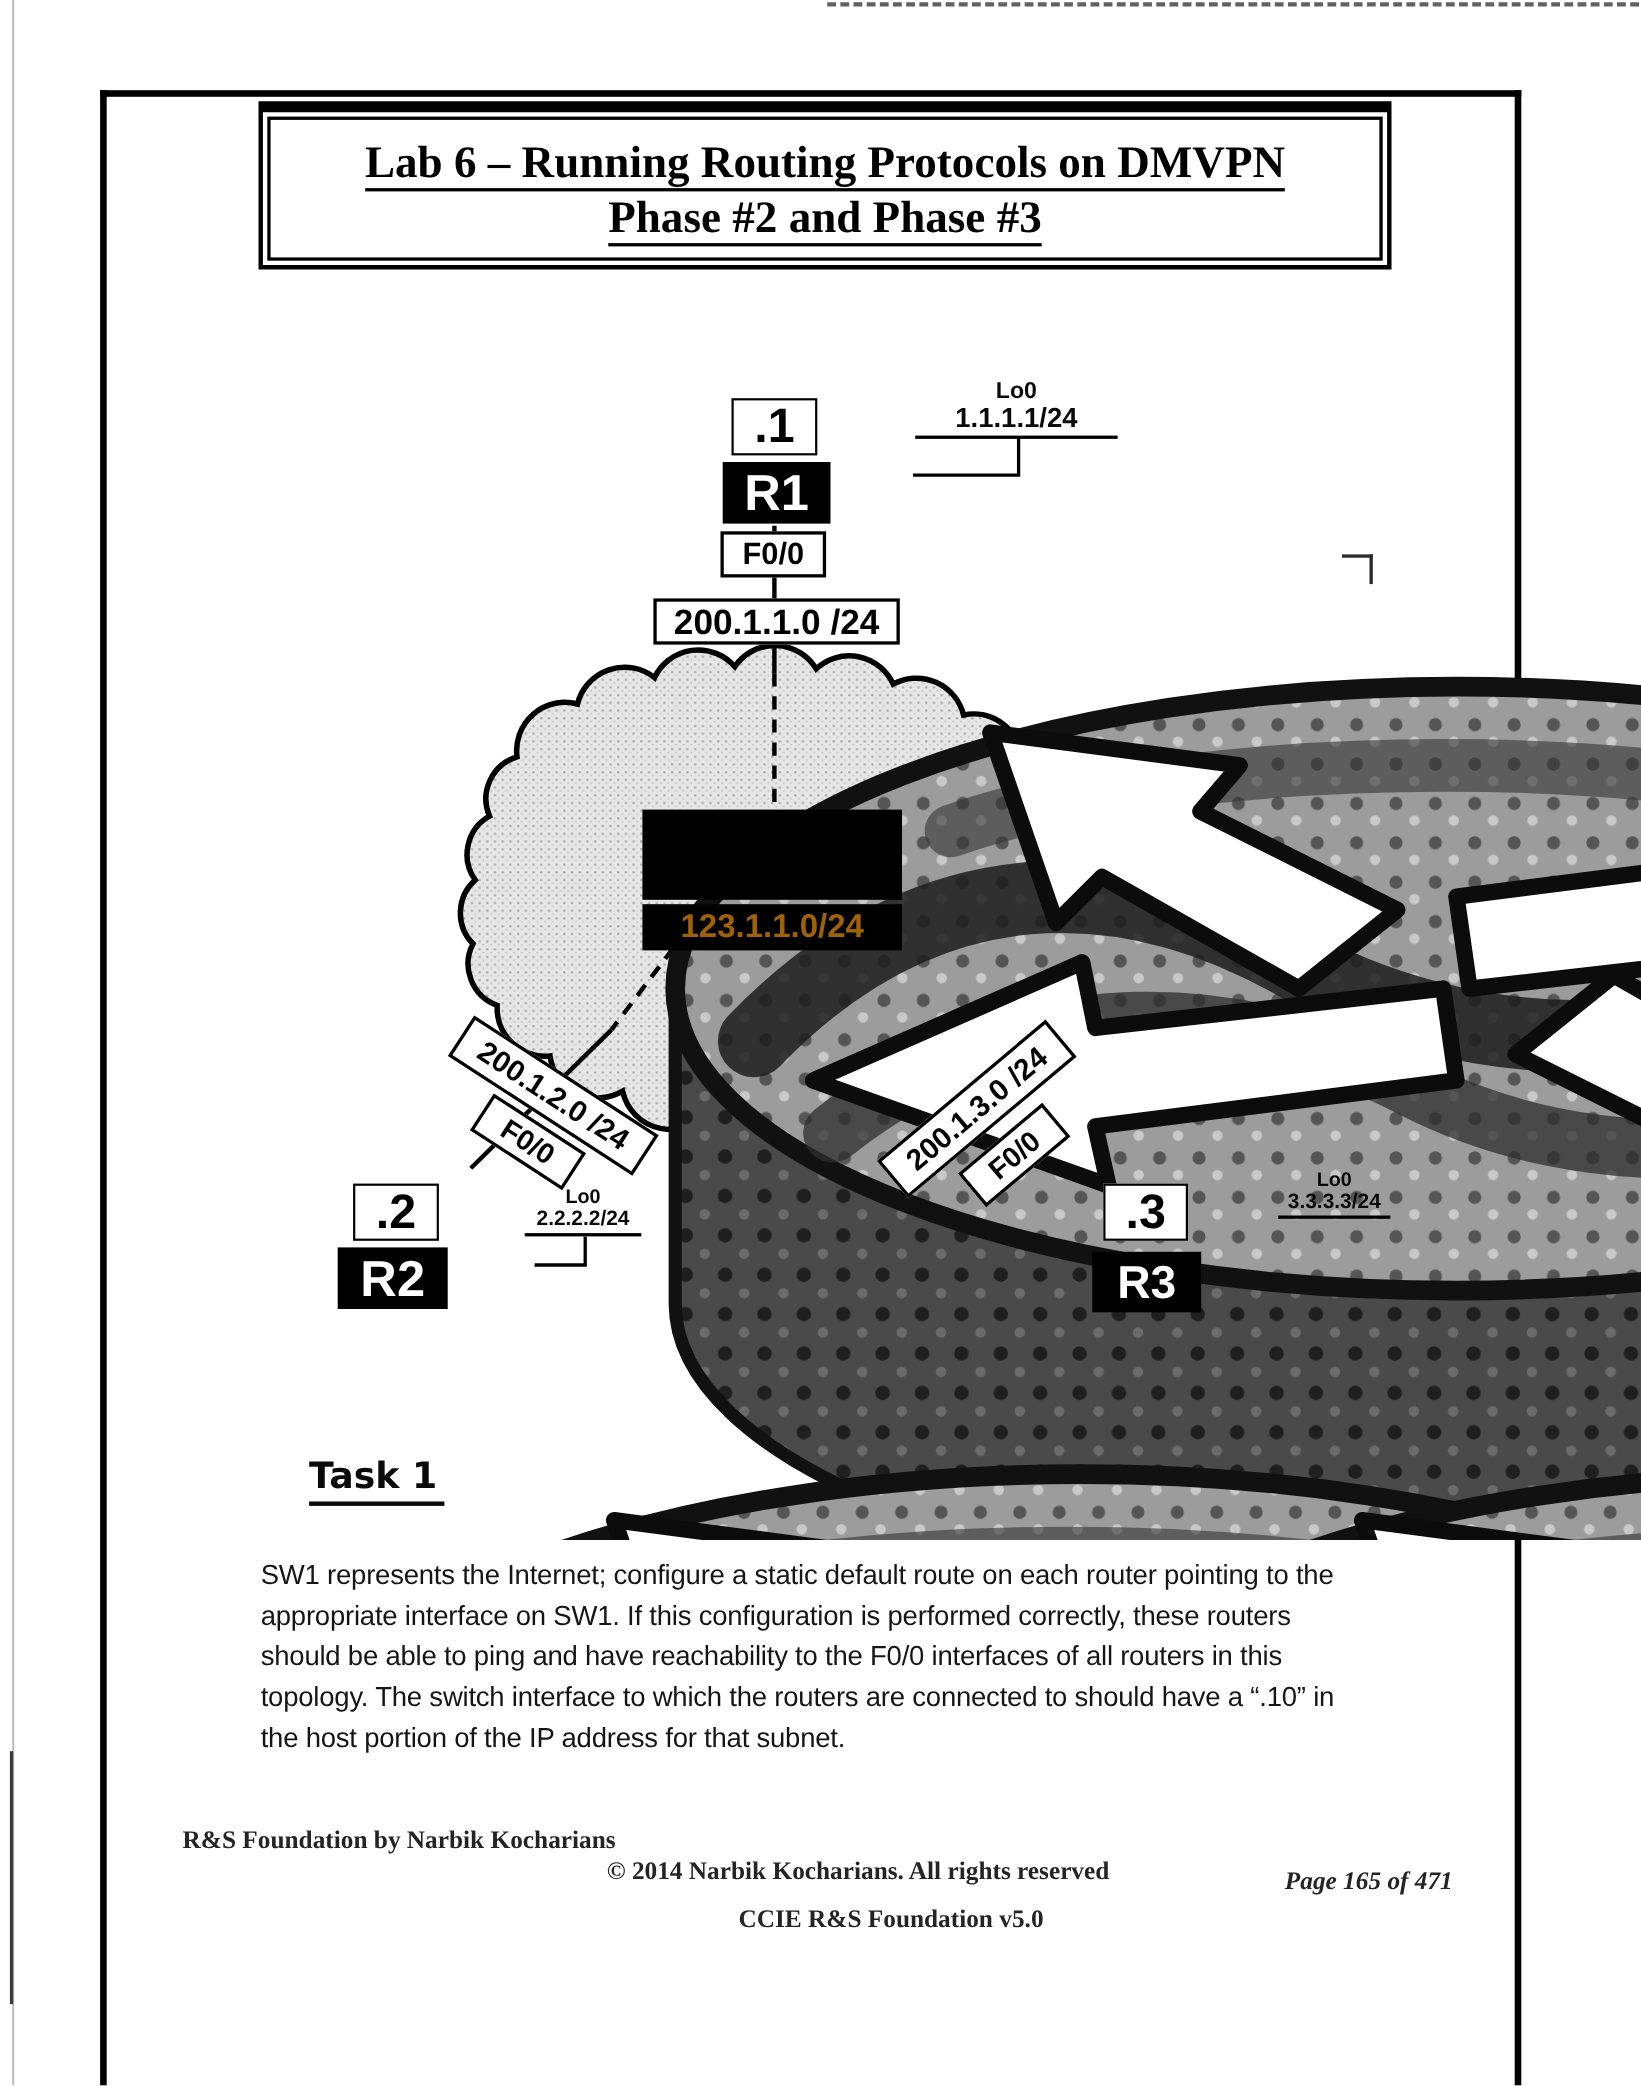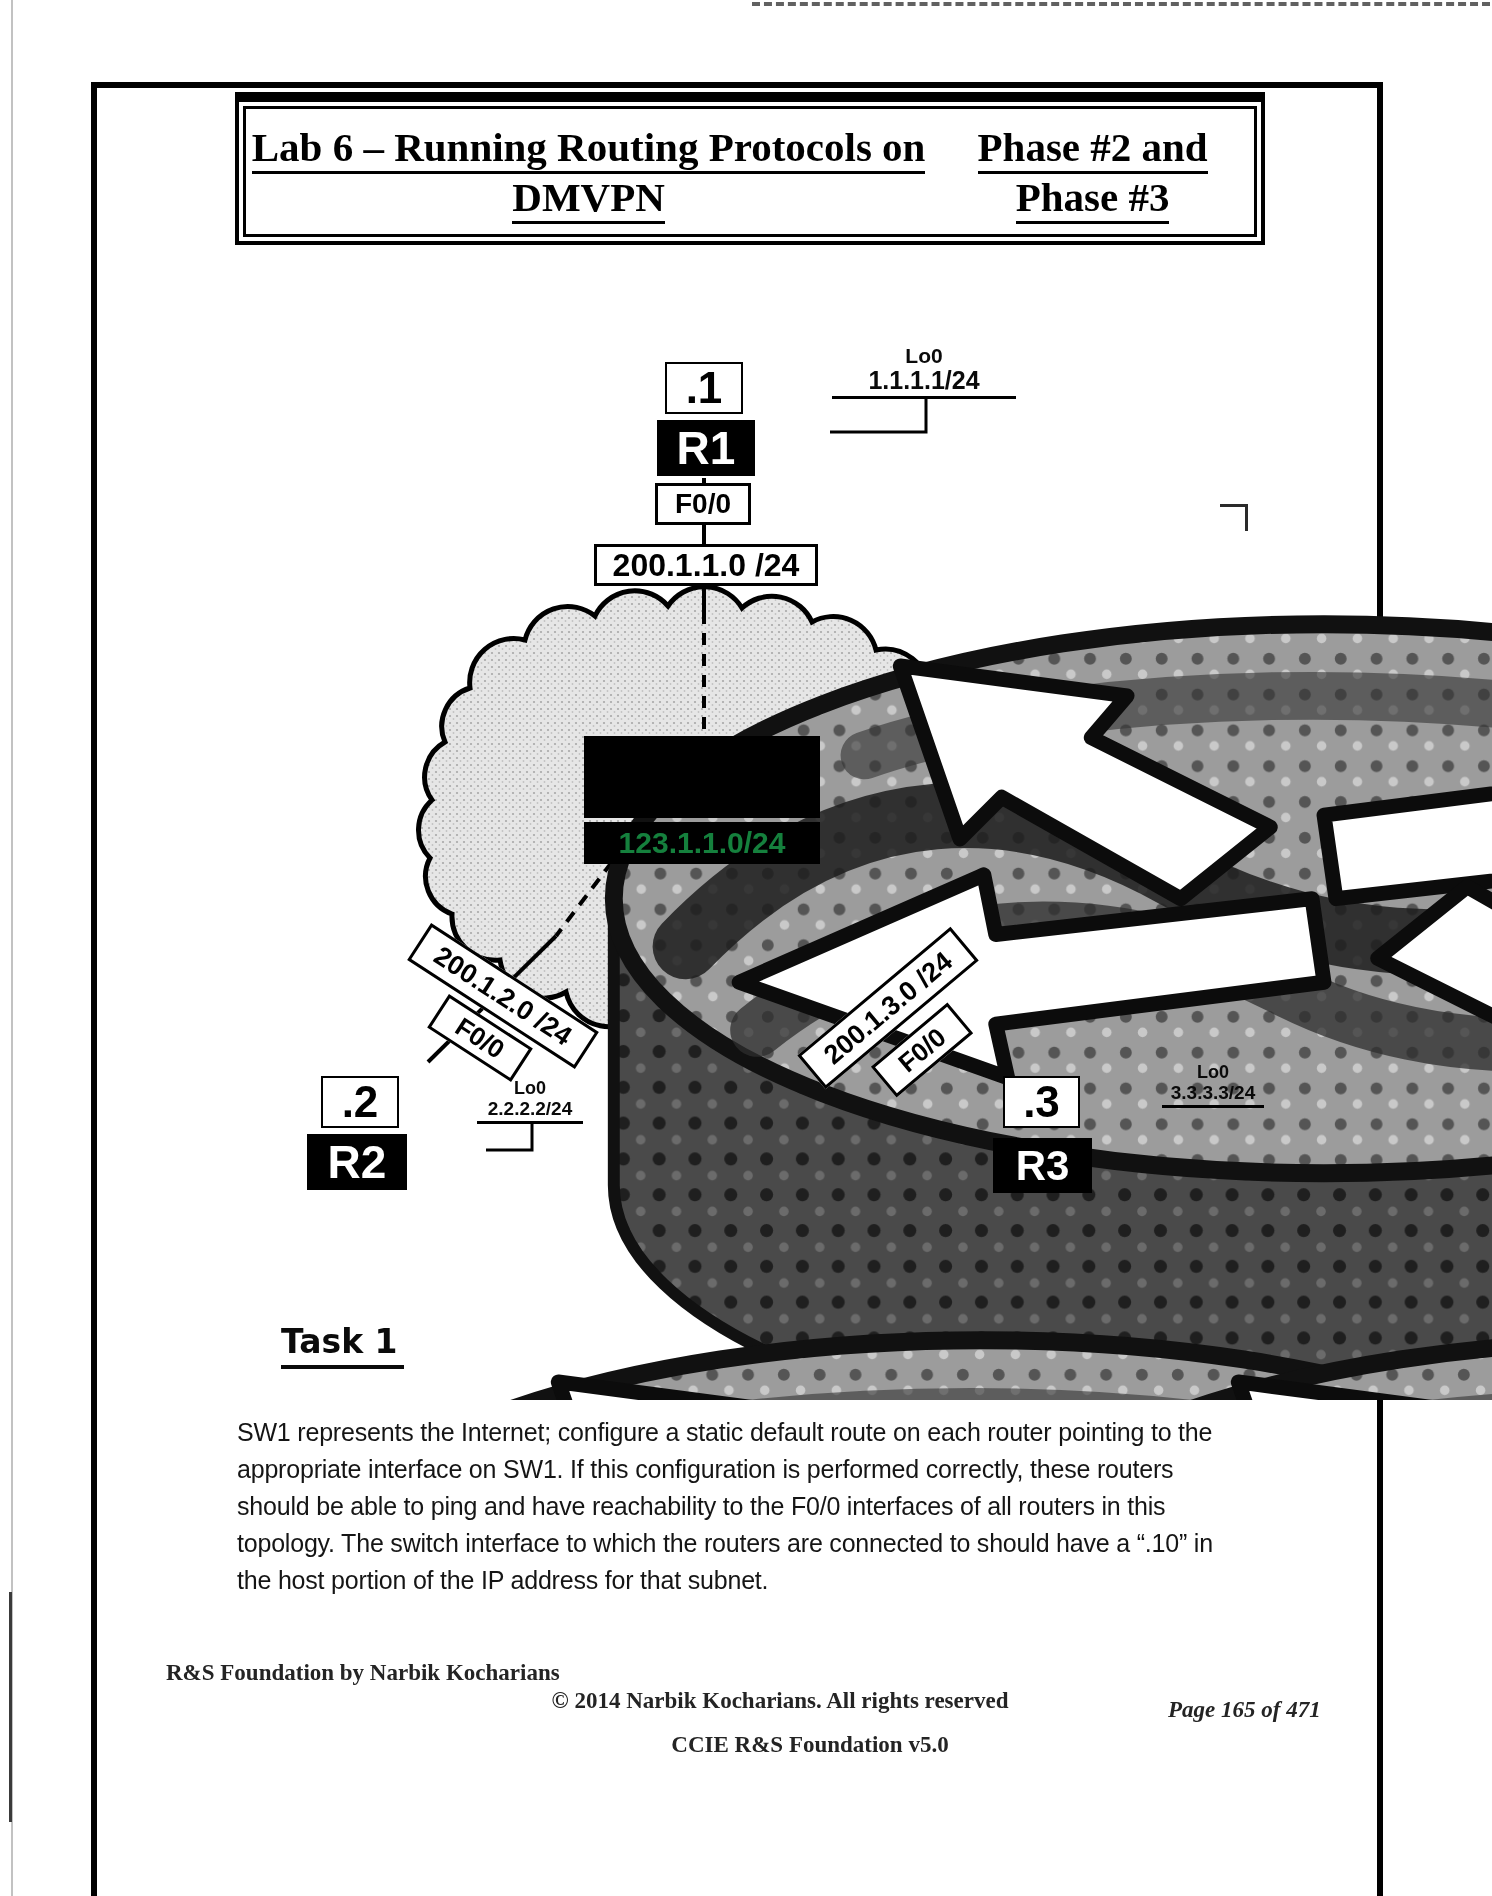--- a/index.html
+++ b/index.html
@@ -18,42 +18,42 @@
     border:6px solid #000;border-bottom:none;box-sizing:border-box;z-index:1;
   }
   
   .title-box{
     position:absolute;left:235px;top:92px;width:1030px;height:153px;
     border:4px solid #000;border-top:10px solid #000;
     box-sizing:border-box;padding:4px;z-index:2;background:#fff;
   }
   .title-inner{
     border:3px solid #000;box-sizing:border-box;width:100%;height:100%;
-    display:flex;flex-direction:row;align-items:center;justify-content:center;
+    display:flex;flex-direction:column;align-items:center;justify-content:center;
   }
   .title-line{
     font-family:"Liberation Serif","DejaVu Serif",serif;
     font-weight:bold;font-size:41px;line-height:50px;color:#000;
     text-align:center;
   }
   .title-line span{border-bottom:3px solid #000;padding-bottom:1px;}
   
   .diagram-svg{position:absolute;left:0;top:0;z-index:2;}
   .box{
     position:absolute;background:#fff;border:3px solid #000;
     display:flex;align-items:center;justify-content:center;
     font-weight:bold;color:#000;z-index:3;box-sizing:border-box;
     font-family:"Liberation Sans",sans-serif;white-space:nowrap;
   }
   .nodebox{border-width:2px;}
   .namebox{background:#000;color:#fff;border:none;}
   .cloudbox{position:absolute;left:584px;top:736px;width:236px;height:82px;background:#000;z-index:3;}
   .subnetbar{
     position:absolute;left:584px;top:822px;width:236px;height:42px;background:#000;
-    color:#15803d;display:flex;align-items:center;justify-content:center;
+    color:#a16207;display:flex;align-items:center;justify-content:center;
     font-weight:bold;font-size:30px;z-index:3;font-family:"Liberation Sans",sans-serif;
   }
   .rot33{transform:rotate(33deg);}
   .rotm40{transform:rotate(-40deg);}
   .lo0{
     position:absolute;text-align:center;font-weight:bold;color:#0a0a0a;
     border-bottom:3px solid #000;padding-bottom:2px;z-index:3;
     font-family:"Liberation Sans",sans-serif;
   }
   .lo0 .lo0-if{font-size:21px;line-height:23px;}

